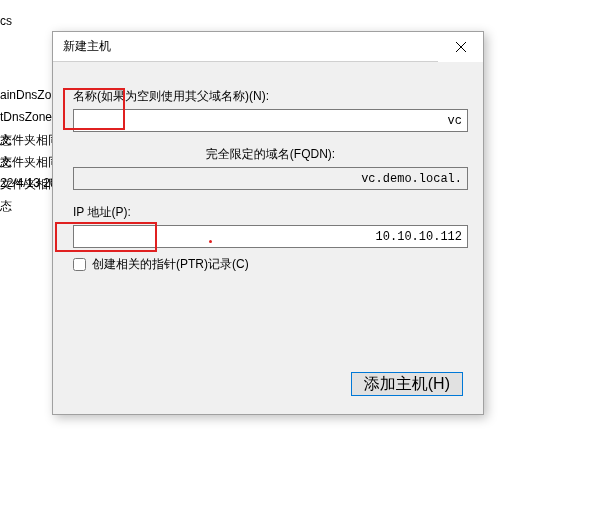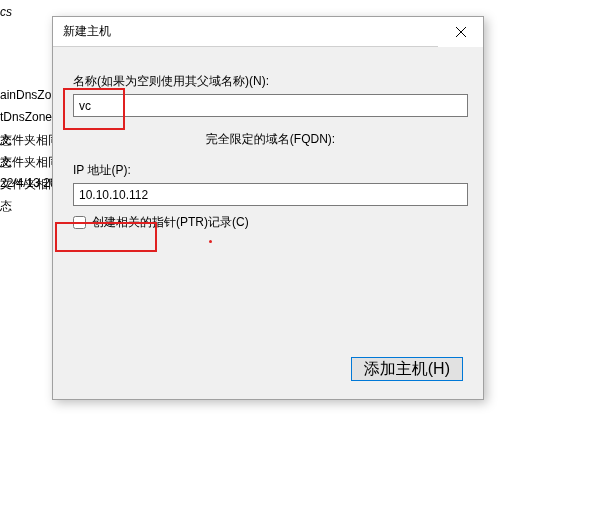--- a/index.html
+++ b/index.html
@@ -15,21 +15,21 @@
     
     .bg-text {
       position: absolute;
       color: #000;
       font-size: 12px;
       white-space: nowrap;
     }
     .dialog {
       position: absolute;
       left: 52px;
-      top: 16px;
+      top: 31px;
       width: 432px;
       height: 384px;
       background: #f0f0f0;
       border: 1px solid #a0a0a0;
       box-shadow: 3px 3px 10px rgba(0,0,0,0.25);
       display: flex;
       flex-direction: column;
     }
     .titlebar {
       height: 30px;
@@ -67,21 +67,22 @@
       margin-bottom: 4px;
       margin-top: 8px;
     }
     .text-input {
       width: 100%;
       height: 23px;
       border: 1px solid #7a7a7a;
       background: #fff;
       padding: 2px 5px;
       font-size: 12px;
-      font-family: Liberation Sans, sans-serif;
+      font-family: Liberation Mono, monospace;
+      text-align: right;
     }
     .text-input[readonly] {
       background: #f0f0f0;
       color: #000;
     }
     .check-row {
       display: flex;
       align-items: flex-start;
       margin-top: 8px;
       gap: 6px;
@@ -130,21 +131,21 @@
       height: 3px;
       background: #e02020;
       border-radius: 50%;
       pointer-events: none;
       z-index: 50;
     }
   </style>
 </head>
 <body>
 
-<span class="bg-text" style="left:0;top:5px;font-style:italic;">cs</span>
+<span class="bg-text" style="left:0;top:14px;">cs</span>
 <span class="bg-text" style="left:0;top:88px;">ainDnsZon</span>
 <span class="bg-text" style="left:0;top:110px;">tDnsZones</span>
 <span class="bg-text" style="left:0;top:132px;">文件夹相同)</span>
 <span class="bg-text" style="left:0;top:154px;">文件夹相同)</span>
 <span class="bg-text" style="left:0;top:176px;">文件夹相同)</span>
 
 <span class="bg-text" style="left:488;top:132px;">态</span>
 <span class="bg-text" style="left:488;top:154px;">态</span>
 <span class="bg-text" style="left:488;top:176px;">22/4/13 20:00:00</span>
 <span class="bg-text" style="left:488;top:198px;">态</span>
@@ -158,20 +159,21 @@
         <line x1="10" y1="0" x2="0" y2="10" stroke="#000" stroke-width="1"></line>
       </svg>
     </div>
   </div>
   <div class="content">
 
     <div class="field-label">名称(如果为空则使用其父域名称)(N):</div>
     <input type="text" class="text-input" value="vc" style="">
 
     <div class="field-label" style="margin-top:14px;text-align:center;">完全限定的域名(FQDN):</div>
+    <input type="text" class="text-input" readonly="" value="vc.demo.local." style="">
 
     <div class="field-label" style="margin-top:14px;">IP 地址(P):</div>
     <input type="text" class="text-input" value="10.10.10.112" style="">
 
     <div class="check-row">
       <input type="checkbox" style="">
       <label>创建相关的指针(PTR)记录(C)</label>
     </div>
 
 

